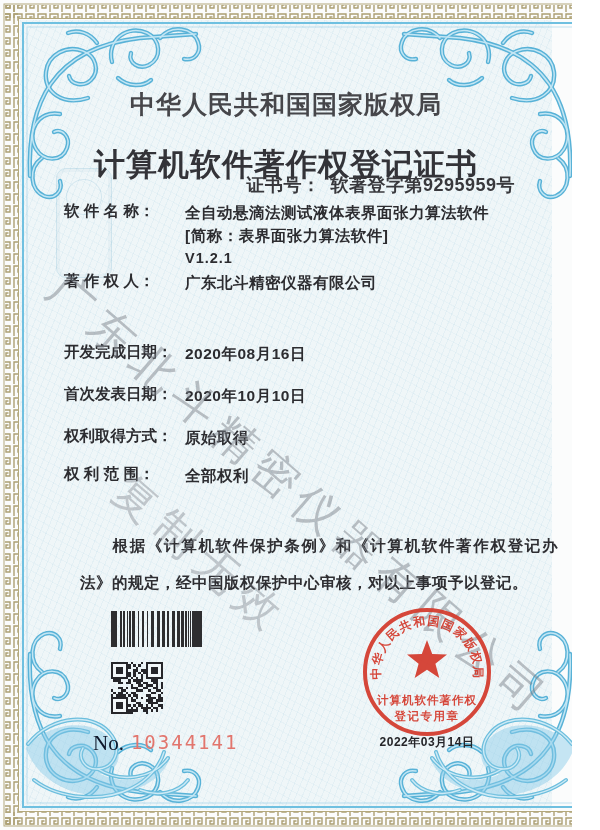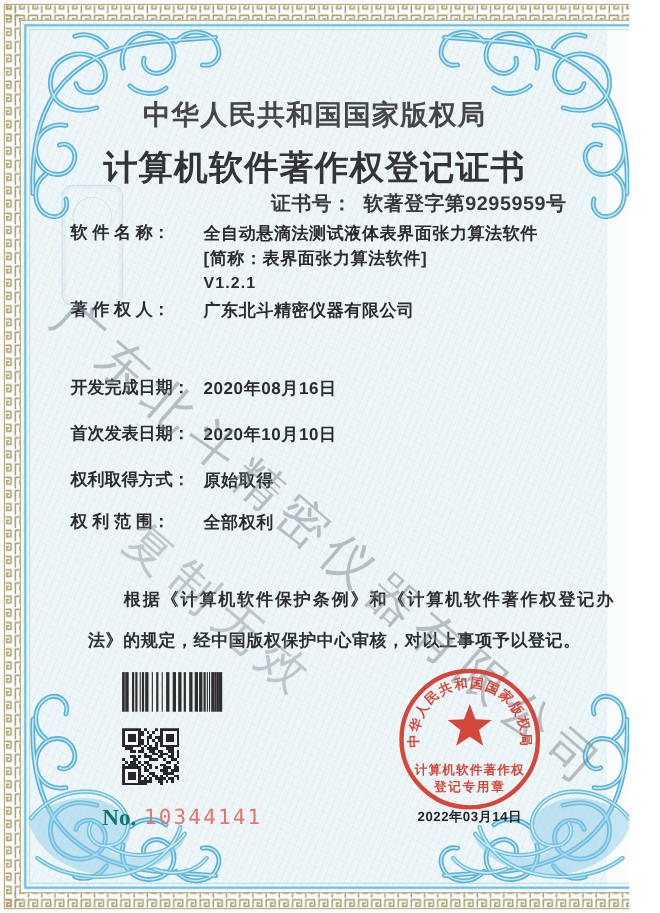--- a/index.html
+++ b/index.html
@@ -33,21 +33,21 @@
     border:1px solid rgba(110,175,205,.22);
   }
 
   
   .authority{
     position:absolute;left:0;right:0;top:88px;z-index:3;
     text-align:center;font-family:"Liberation Serif","DejaVu Serif",serif;
     font-size:25px;font-weight:600;letter-spacing:1px;color:#46464a;
   }
   .cert-title{
-    position:absolute;left:0;right:0;top:132px;z-index:3;
+    position:absolute;left:0;right:0;top:144px;z-index:3;
     text-align:center;font-family:"Liberation Serif","DejaVu Serif",serif;
     font-size:31px;font-weight:700;letter-spacing:1px;color:#333338;
   }
   .certno{
     position:absolute;right:57px;top:173px;z-index:3;
     font-size:18px;font-weight:700;color:#38383c;letter-spacing:.5px;
   }
   .certno .gap{display:inline-block;width:10px;}
 
   .row{position:absolute;left:64px;right:56px;z-index:3;display:flex;align-items:flex-start;}
@@ -70,21 +70,21 @@
     text-indent:2.1em;text-align:justify;letter-spacing:.5px;
   }
 
   .barcode{position:absolute;left:111px;top:611px;width:93px;height:36px;z-index:3;}
   .barcode b{position:absolute;top:0;bottom:0;background:#2e2e30;}
   .qr{position:absolute;left:111px;top:662px;width:52px;height:52px;z-index:3;}
 
   .serial{position:absolute;left:93px;top:731px;z-index:3;display:flex;align-items:baseline;}
   .serial .no{
     font-family:"Liberation Serif","DejaVu Serif",serif;
-    font-size:21px;font-weight:700;color:#0f766e;
+    font-size:21px;font-weight:400;color:#0f172a;
   }
   .serial .num{
     margin-left:7px;font-family:"DejaVu Sans Mono","Liberation Mono",monospace;
     font-size:19px;font-weight:400;color:#e2756d;letter-spacing:2px;transform:translateY(-1px);
   }
 
   
   .wm{position:absolute;z-index:4;white-space:nowrap;pointer-events:none;
       font-weight:500;transform-origin:0 0;}
   .wm-company{left:74px;top:260px;font-size:45px;letter-spacing:9px;

